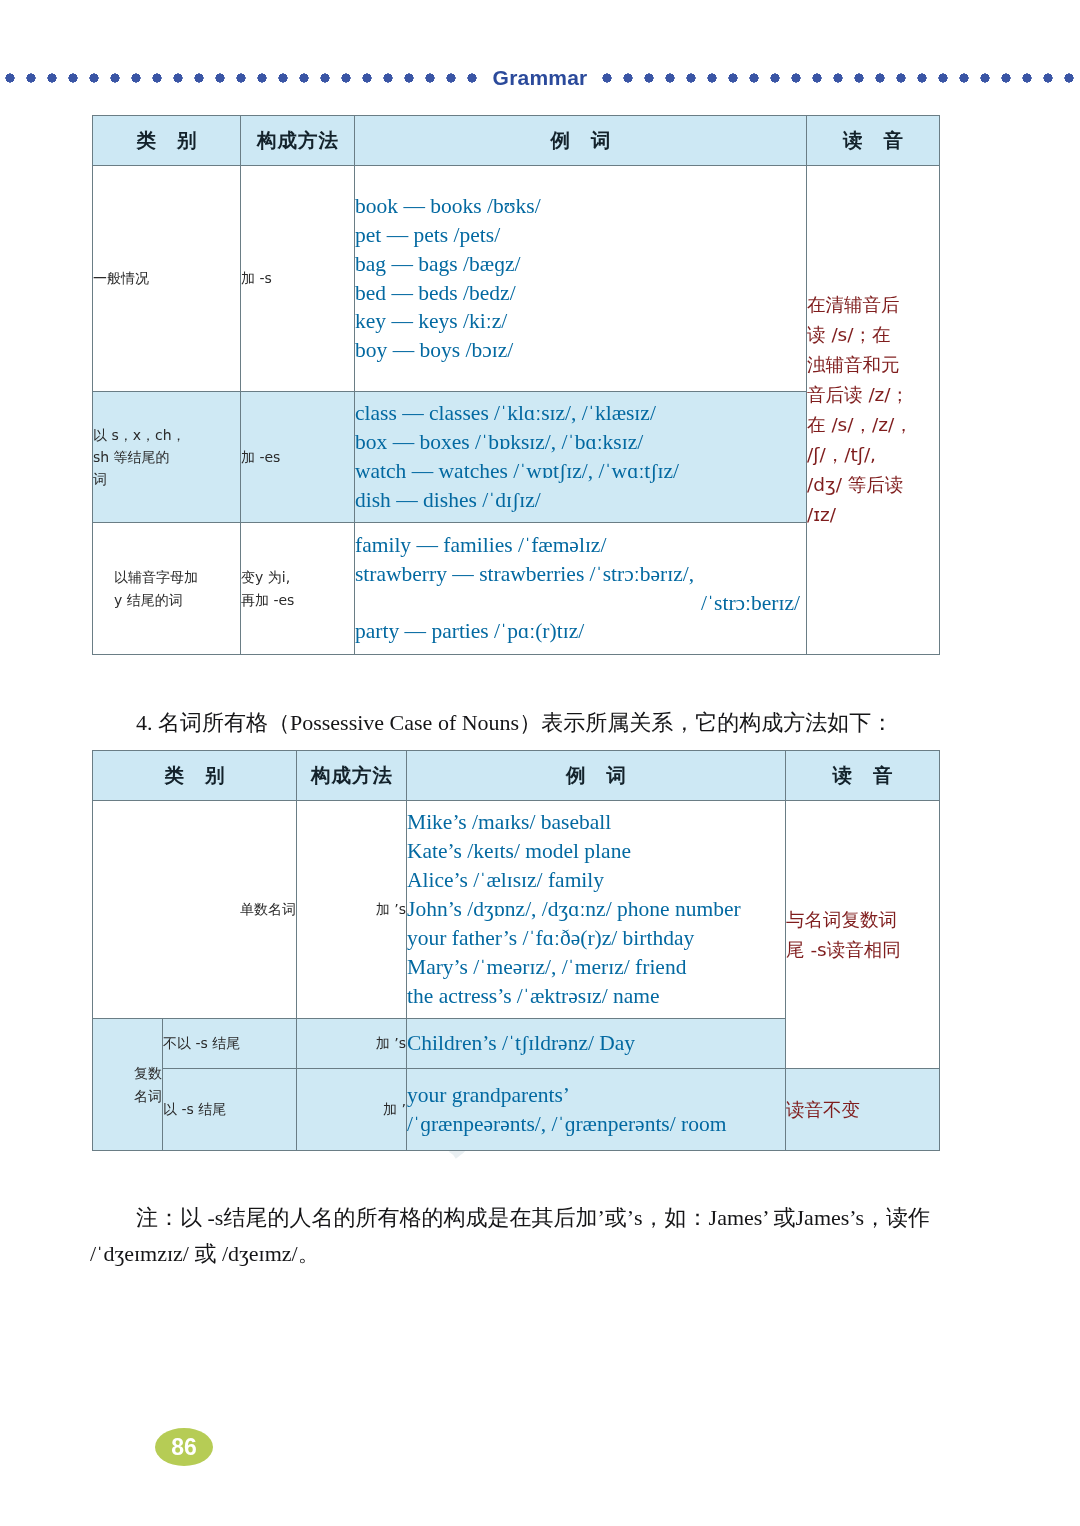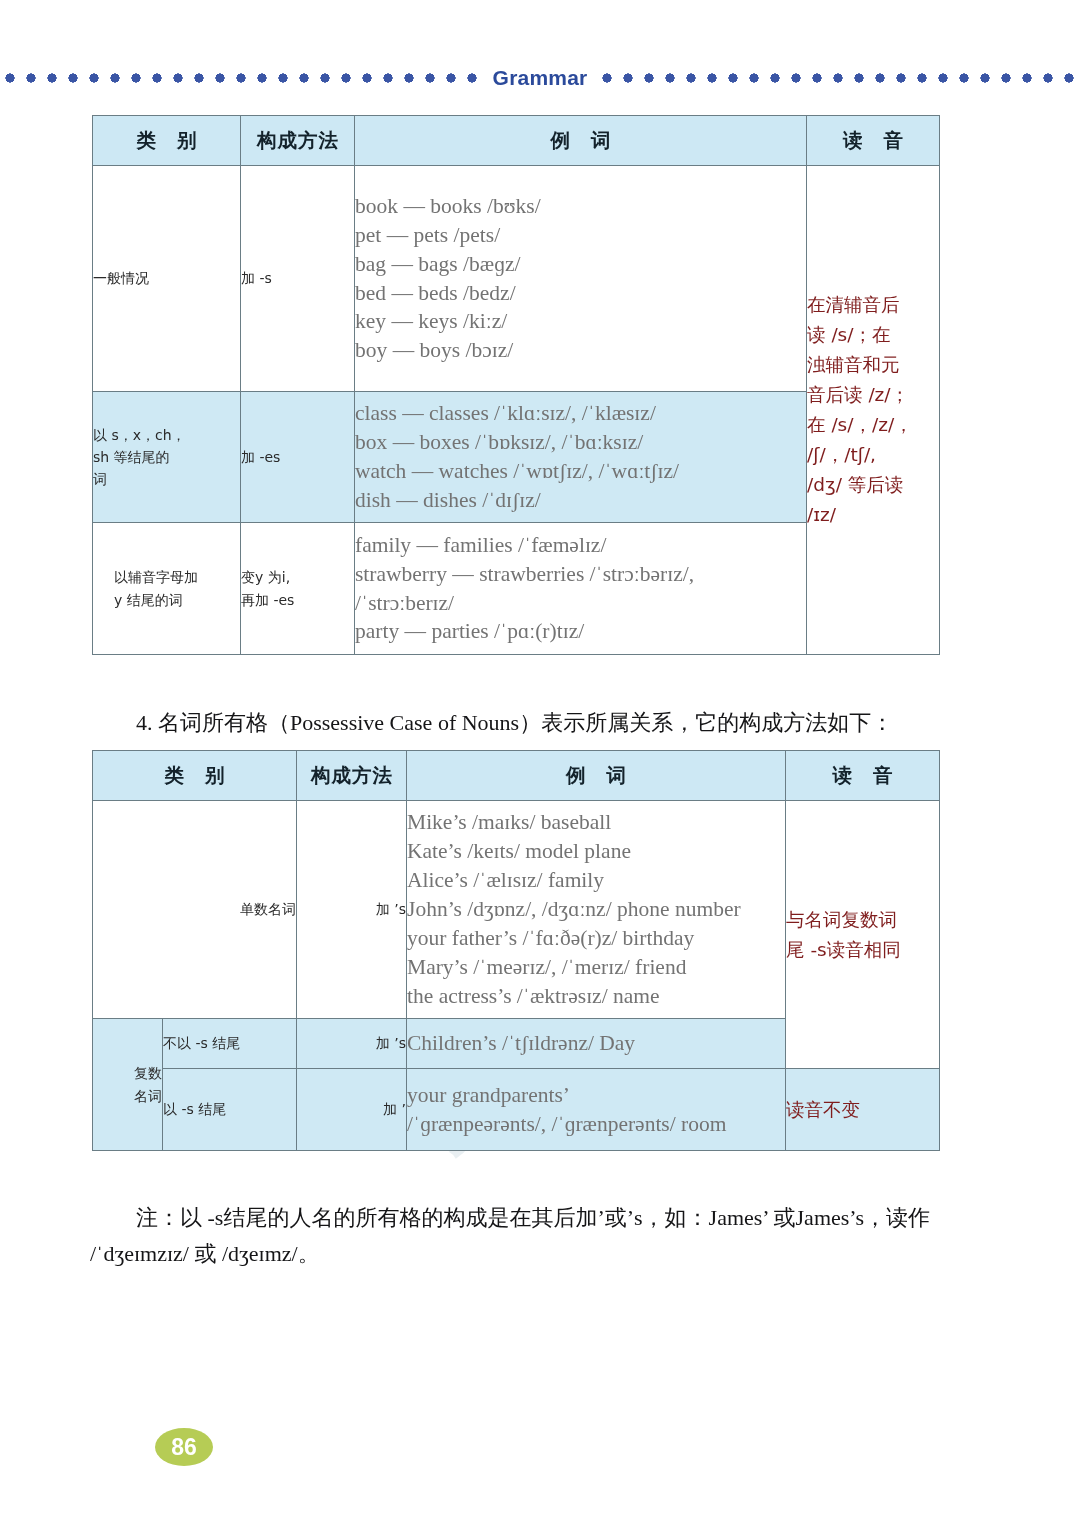--- a/index.html
+++ b/index.html
@@ -98,26 +98,26 @@
     color:#2a2a2a;
     line-height:1.58;
   }
   .cat { padding:10px 12px 10px 14px; }
   .meth { padding:10px 10px 10px 14px; }
   .cat.ctr, .meth.ctr { text-align:right; padding-left:10px; }
 
   .ex {
     font-family:"Liberation Serif","DejaVu Serif",serif;
     font-size:21.5px;
-    color:#737373;
+    color:#0369a1;
     line-height:1.345;
     padding:12px 10px 12px 16px;
   }
   .ex .ln { white-space:nowrap; }
-  .ex .ln.ralign { text-align:left; padding-right:6px; }
+  .ex .ln.ralign { text-align:right; padding-right:6px; }
 
   .read {
     font-family:"DejaVu Sans","Liberation Sans",sans-serif;
     font-size:18.5px;
     color:#7f1d1d;
     line-height:1.62;
     padding:10px 8px 10px 14px;
   }
   .read .ln { white-space:nowrap; }
 

